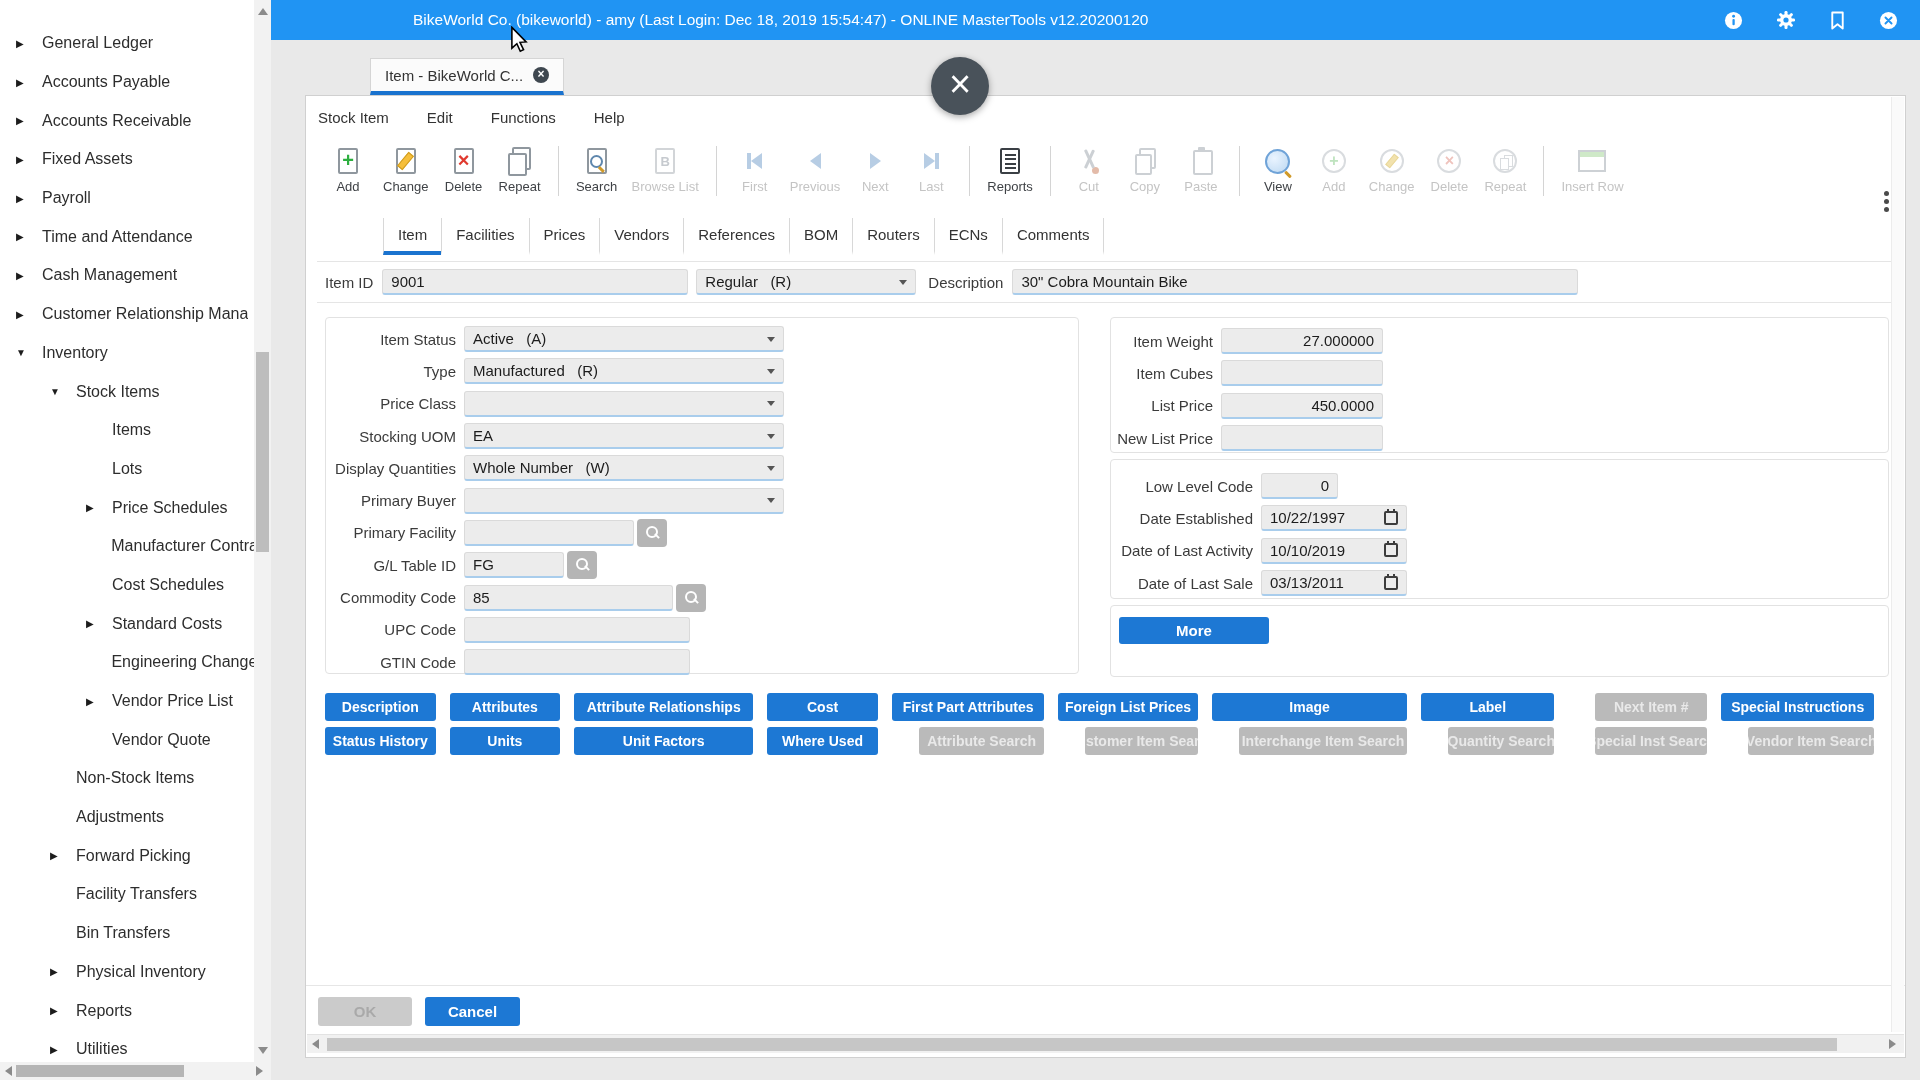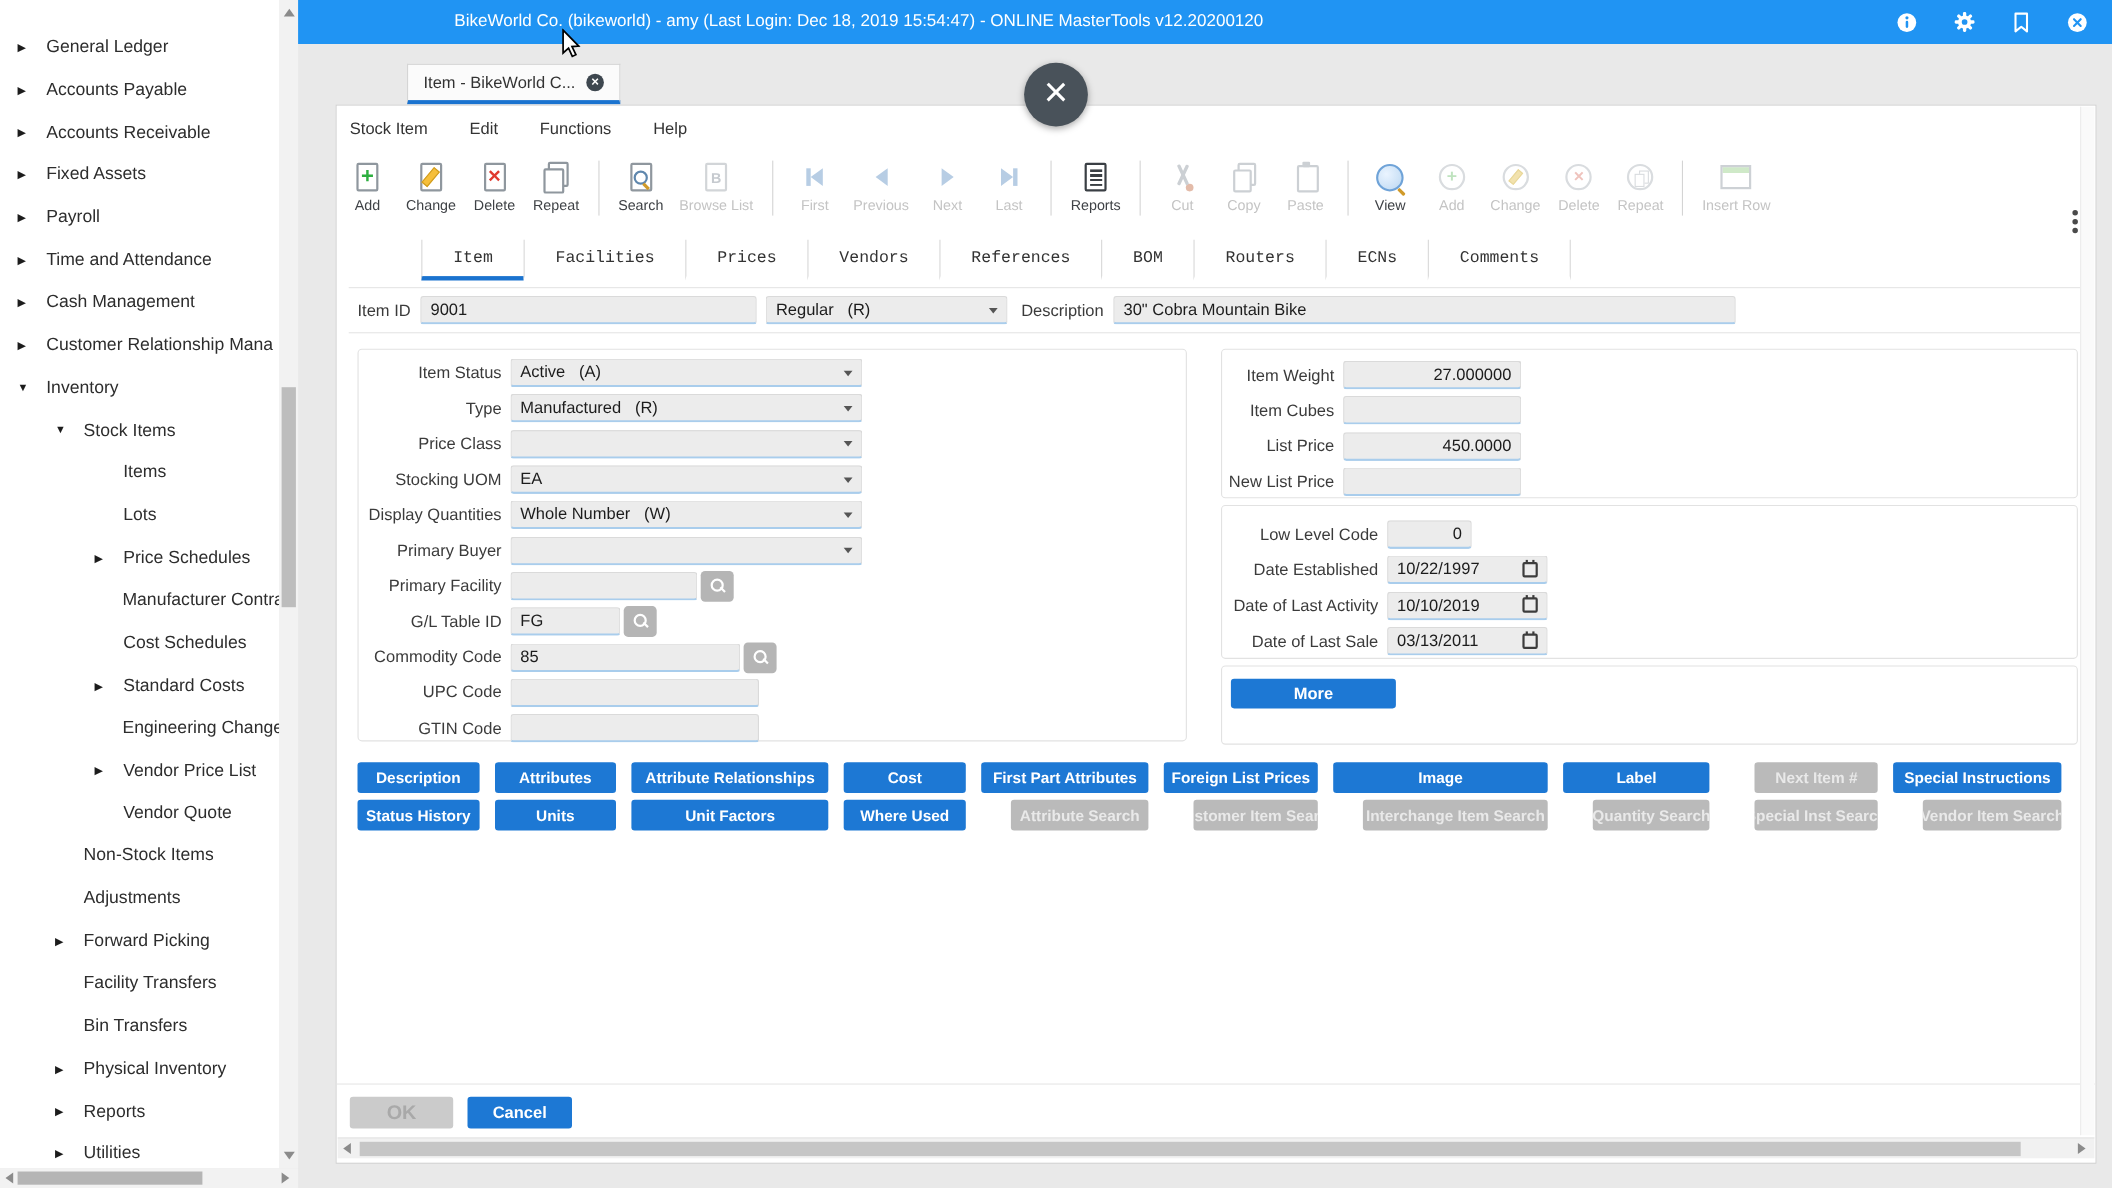--- a/index.html
+++ b/index.html
@@ -41,21 +41,21 @@
   #floatclose { position:absolute; left:931px; top:57px; width:58px; height:58px; border-radius:50%; background:#49525a; box-shadow:0 2px 7px rgba(0,0,0,.35); cursor:pointer; z-index:50; }
   #floatclose::after { content:"\00d7"; position:absolute; inset:0; color:#fff; font-size:38px; line-height:54px; text-align:center; font-weight:400; }
 
   
   #card { position:absolute; left:305px; top:95px; width:1601px; height:963px; background:#fff; border:1px solid #d0d0d0; }
 
   #menubar { position:absolute; top:0; left:0; right:0; height:42px; display:flex; align-items:center; gap:38px; padding-left:12px; font-size:15px; color:#333; }
   #menubar span { cursor:pointer; }
 
   
-  #toolbar { position:absolute; top:42px; left:0; right:0; height:66px; display:flex; align-items:stretch; padding-left:0; }
+  #toolbar { position:absolute; top:42px; left:0; right:0; height:66px; display:flex; align-items:stretch; padding-left:14px; }
   .tb { min-width:56px; padding:7px 7px 0 7px; display:flex; flex-direction:column; align-items:center; gap:2px; cursor:pointer; }
   .tl { font-size:13px; color:#3f4246; white-space:nowrap; }
   .tb.dis .tl { color:#c4c4c4; }
   .tsep { width:1px; background:#d4d4d4; margin:8px 10px; }
   .icn { width:36px; height:32px; position:relative; display:flex; align-items:center; justify-content:center; }
   .pg { width:20px; height:26px; background:#fff; border:2px solid #8f979e; border-radius:2px; position:relative; display:flex; align-items:center; justify-content:center; }
   .dis .pg { border-color:#d2d5d8; }
   .i-add .pg::after { content:"+"; font-weight:bold; font-size:20px; line-height:1; color:#2daf3f; margin-top:-2px; }
   .i-change .pg::after { content:""; width:5px; height:16px; background:#f6bf3a; border:1px solid #cf9c21; transform:rotate(40deg); }
   .i-delete .pg::after { content:"\00d7"; font-weight:bold; font-size:20px; line-height:1; color:#e03a2f; margin-top:-2px; }
@@ -82,21 +82,21 @@
   .i-add2 .circ::after { content:"+"; font-weight:bold; font-size:16px; line-height:1; color:#bfe3bf; margin-top:-1px; }
   .i-change2 .circ::after { content:""; width:4px; height:12px; background:#f2e2ad; border:1px solid #e8d79a; transform:rotate(40deg); }
   .i-delete2 .circ::after { content:"\00d7"; font-weight:bold; font-size:16px; line-height:1; color:#efc3bd; margin-top:-1px; }
   .i-repeat2 .circ::before { content:""; position:absolute; left:9px; top:4px; width:7px; height:10px; border:1.5px solid #d9dcdf; background:#fff; }
   .i-repeat2 .circ::after  { content:""; position:absolute; left:5px; top:7px; width:7px; height:10px; border:1.5px solid #d9dcdf; background:#fff; }
   .i-insertrow::before { content:""; width:24px; height:18px; border:2px solid #cdd1d5; background:linear-gradient(#cfe9c8 0 5px, #fff 5px); }
   #ovflow { position:absolute; right:16px; top:95px; width:5px; height:5px; border-radius:50%; background:#4a4a4a; box-shadow:0 8px 0 #4a4a4a, 0 16px 0 #4a4a4a; cursor:pointer; }
 
   
   #rectabs { position:absolute; top:122px; left:77px; display:flex; height:37px; }
-  .rtab { padding:0 28px; font-size:15px; color:#333; line-height:33px; border-left:1px solid #d8d8d8; border-bottom:4px solid transparent; cursor:pointer; white-space:nowrap;font-family:Liberation Mono, monospace; }
+  .rtab { padding:0 14px; font-size:15px; color:#333; line-height:33px; border-left:1px solid #d8d8d8; border-bottom:4px solid transparent; cursor:pointer; white-space:nowrap; }
   .rtab:last-child { border-right:1px solid #d8d8d8; }
   .rtab.active { border-bottom-color:#1a73cf; }
 
   
   .ctl { height:26px; background:#ececec; border:1px solid #dadada; border-bottom:2px solid #a9cdec; border-radius:3px; padding:0 8px; font-size:15px; color:#1c1c1c; display:inline-flex; align-items:center; white-space:pre; overflow:hidden; }
   .num { justify-content:flex-end; }
   .sel { position:relative; cursor:pointer; }
   .sel::after { content:""; position:absolute; right:8px; top:50%; margin-top:-2px; border-left:4px solid transparent; border-right:4px solid transparent; border-top:5px solid #555; }
   .flabel { text-align:right; font-size:15px; color:#3b3b3b; margin-right:8px; white-space:nowrap; }
   .lkp { width:30px; height:28px; background:#b5b5b5; border-radius:4px; margin-left:3px; position:relative; cursor:pointer; flex:none; }
@@ -123,21 +123,21 @@
   #morebtn { margin:11px 0 0 8px; width:150px; height:27px; background:#1d78d4; color:#fff; font-weight:bold; font-size:15px; border-radius:3px; display:flex; align-items:center; justify-content:center; cursor:pointer; }
 
   
   #btngrid { position:absolute; top:597px; left:19px; width:1549px; display:grid; grid-template-columns:1fr 1fr 1.62fr 1fr 1.38fr 1.26fr 1.77fr 1.2fr 1.26fr 1.38fr; gap:6px 14px; }
   .gb { height:28px; border-radius:3px; background:#1d78d4; color:#fff; font-weight:bold; font-size:14px; display:flex; align-items:center; justify-content:center; white-space:nowrap; overflow:hidden; cursor:pointer; }
   .gb.dis { background:#bababa; color:#e9e9e9; cursor:default;margin-left:27px; }
 
   
   #footline { position:absolute; top:889px; left:0; right:0; border-top:1px solid #e6e6e6; }
   #okrow { position:absolute; top:901px; left:12px; display:flex; gap:13px; }
-  #okbtn { width:94px; height:29px; background:#cbcbcb; color:#a9a9a9; font-weight:bold; font-size:18px; border-radius:3px; display:flex; align-items:center; justify-content:center; }
+  #okbtn { width:94px; height:29px; background:#cbcbcb; color:#a9a9a9; font-weight:bold; font-size:15px; border-radius:3px; display:flex; align-items:center; justify-content:center; }
   #cancelbtn { width:95px; height:29px; background:#1d78d4; color:#fff; font-weight:bold; font-size:15px; border-radius:3px; display:flex; align-items:center; justify-content:center; cursor:pointer; }
   #hscroll { position:absolute; top:938px; left:1px; right:1px; height:19px; background:#f1f1f1; border-top:1px solid #e3e3e3; }
   #hthumb { position:absolute; left:20px; top:3px; width:1510px; height:13px; background:#c6c6c6; }
   #vscroll-main { position:absolute; top:1px; right:1px; bottom:25px; width:13px; background:#fafafa; border-left:1px solid #ececec; }
 
   #cursor { position:absolute; left:510px; top:26px; z-index:60; pointer-events:none; }
 </style>
 </head>
 <body>
 

